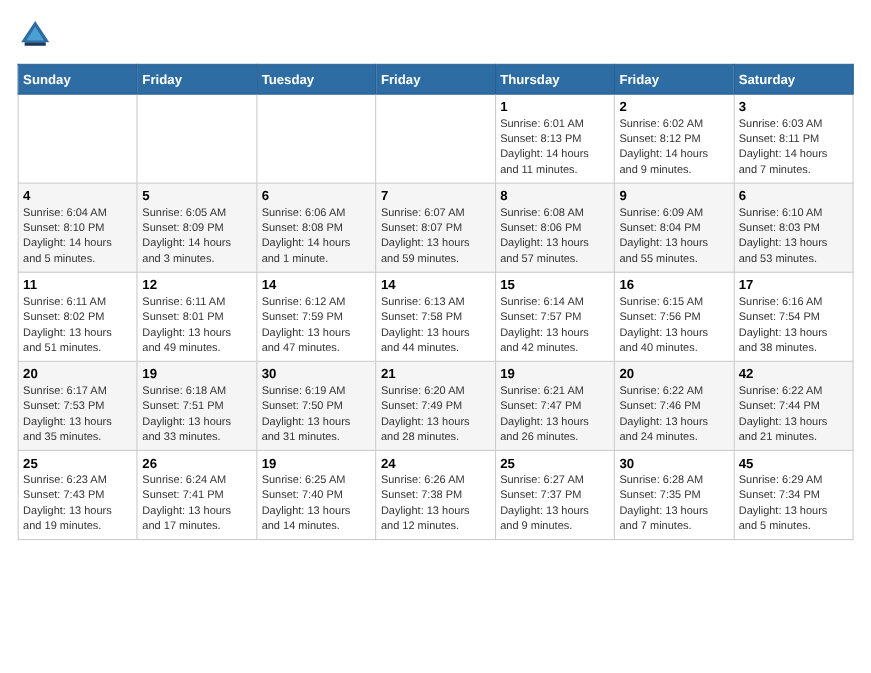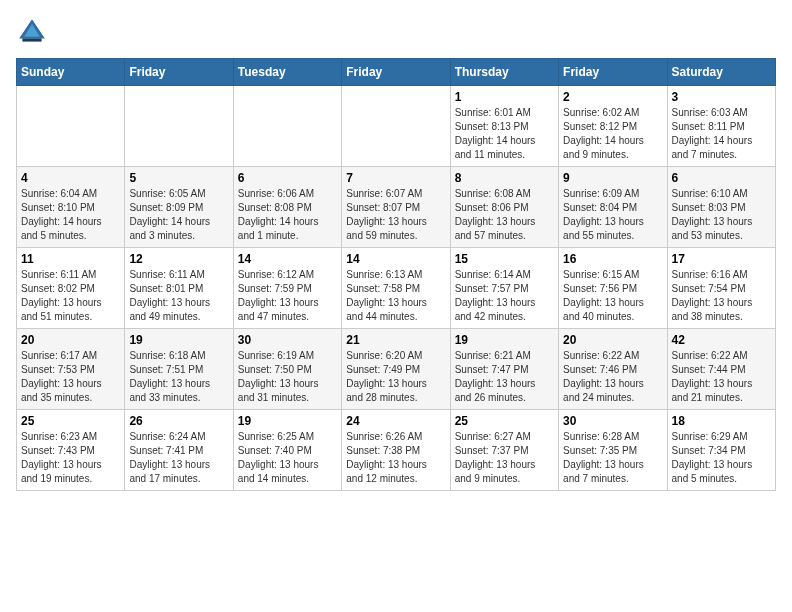--- a/index.html
+++ b/index.html
@@ -251,18 +251,18 @@
         </td>
         <td>
           <div class="day-num">25</div>
           <div class="day-info">Sunrise: 6:27 AM<br>Sunset: 7:37 PM<br>Daylight: 13 hours<br>and 9 minutes.</div>
         </td>
         <td>
           <div class="day-num">30</div>
           <div class="day-info">Sunrise: 6:28 AM<br>Sunset: 7:35 PM<br>Daylight: 13 hours<br>and 7 minutes.</div>
         </td>
         <td>
-          <div class="day-num">18</div>
+          <div class="day-num">45</div>
           <div class="day-info">Sunrise: 6:29 AM<br>Sunset: 7:34 PM<br>Daylight: 13 hours<br>and 5 minutes.</div>
         </td>
       </tr>
     </tbody>
 </table>
 
 </body></html>

